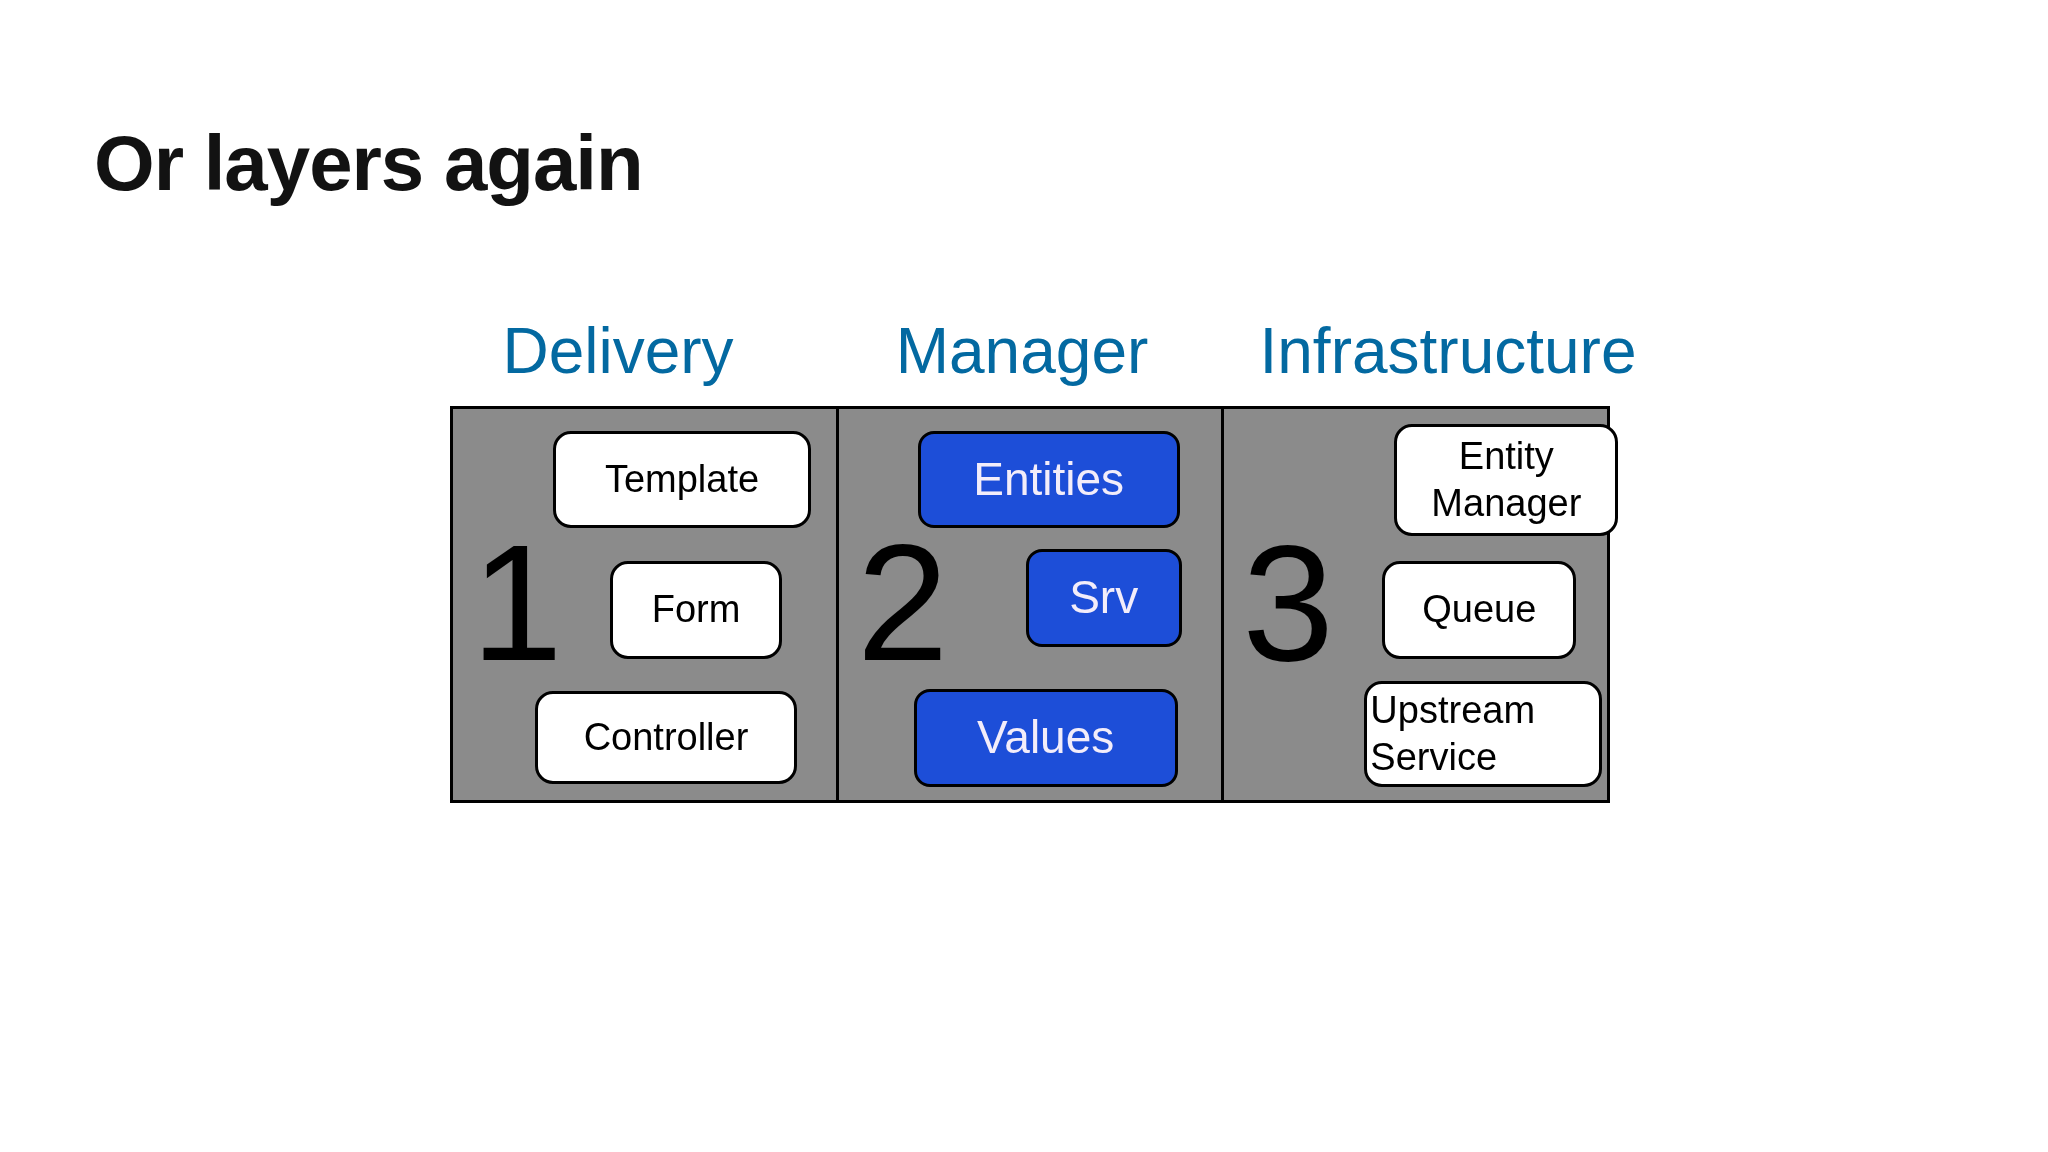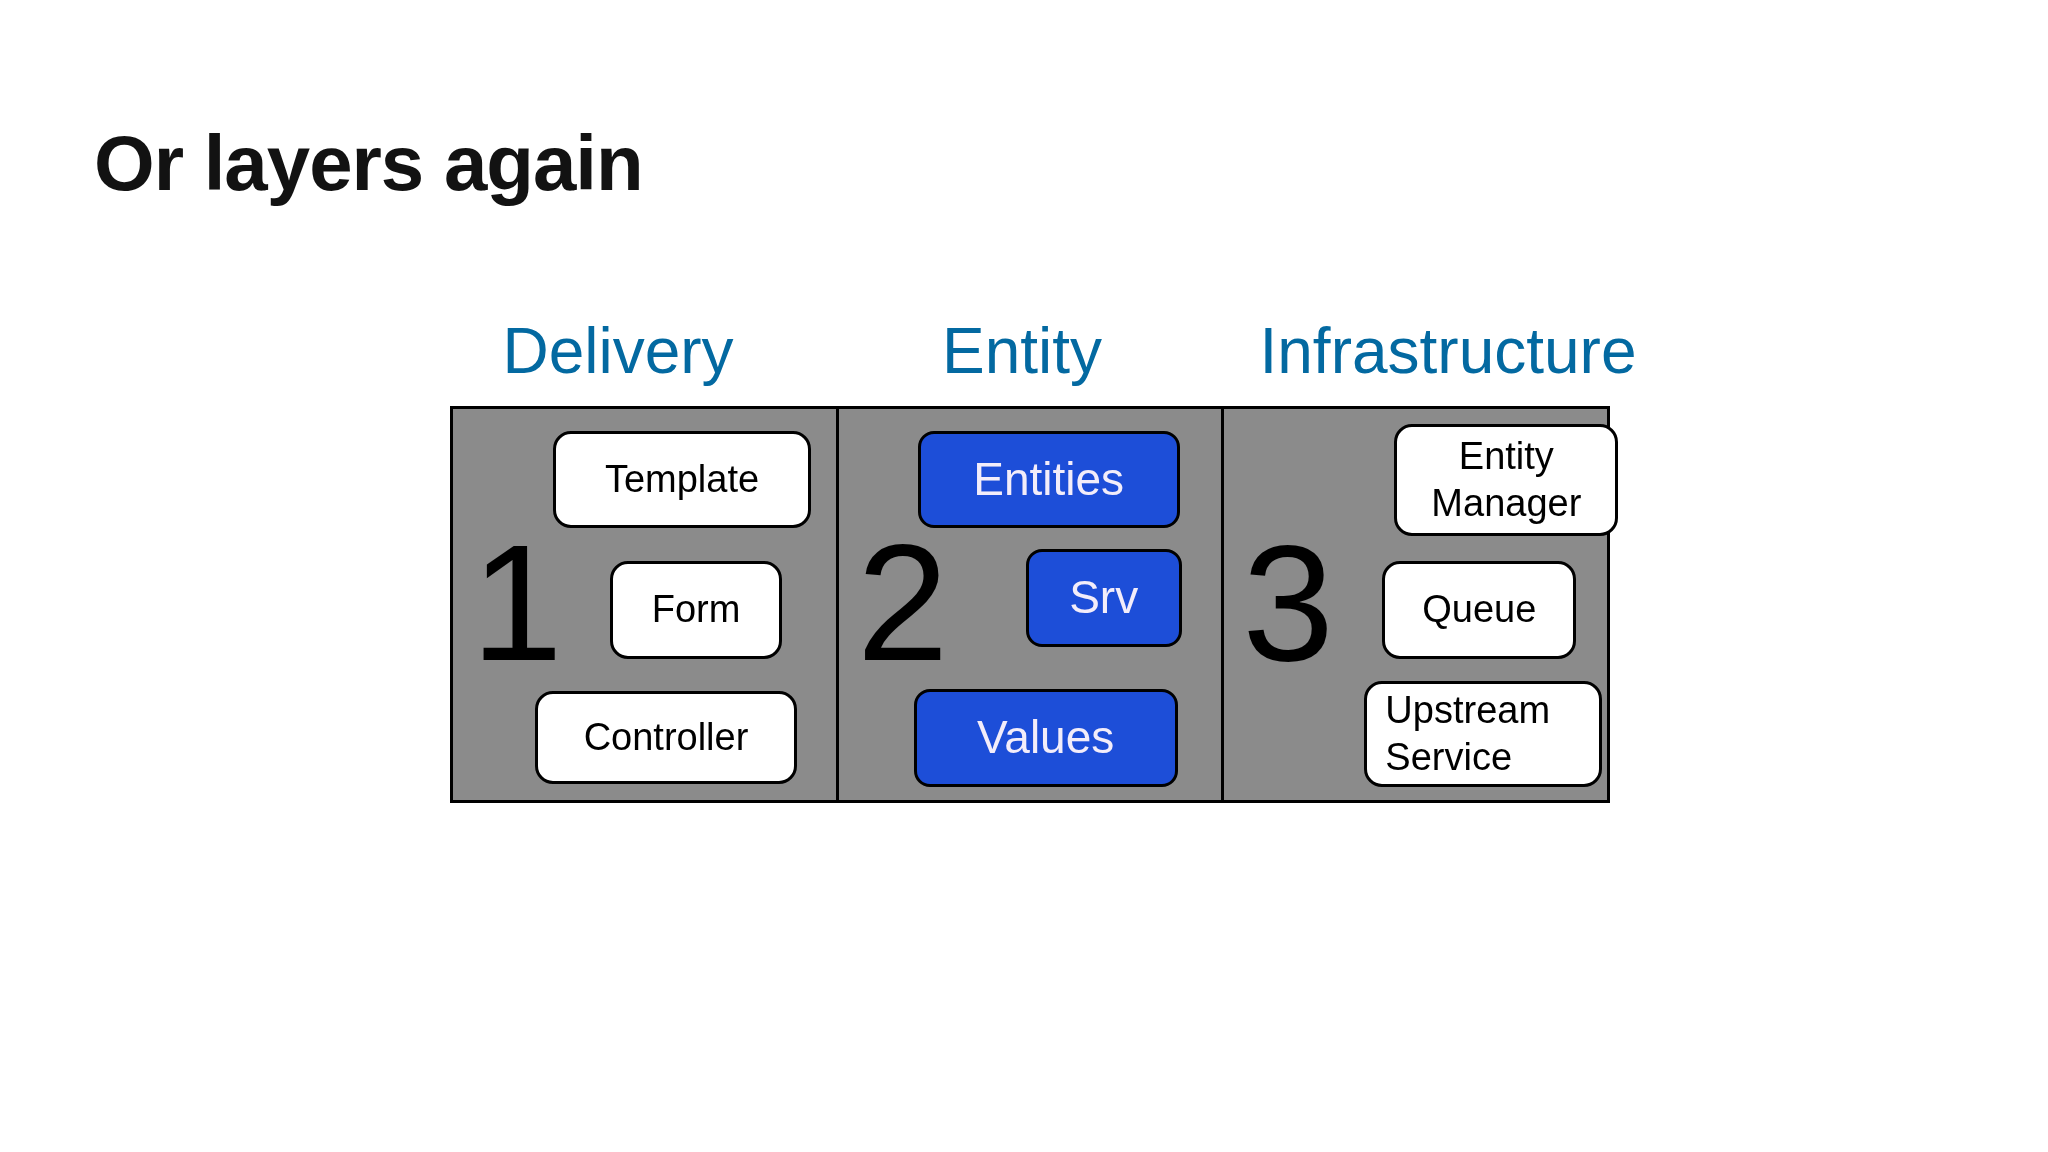--- a/index.html
+++ b/index.html
@@ -81,21 +81,21 @@
   }
   .box.purple {
     background: #1d4ed8;
     color: #f3edfa;
     font-size: 46px;
     border-radius: 16px;
   }
   .box.left-align {
     justify-content: flex-start;
     text-align: left;
-    padding-left: 18px;
+    padding-left: 3px;
   }
 
   
   .p1-template   { left: 100px; top: 22px;  width: 258px; height: 97px; }
   .p1-form       { left: 157px; top: 152px; width: 172px; height: 98px; }
   .p1-controller { left: 82px;  top: 282px; width: 262px; height: 93px; text-align: center; }
 
   
   .p2-entities { left: 79px;  top: 22px;  width: 262px; height: 97px; }
   .p2-srv      { left: 187px; top: 140px; width: 156px; height: 98px; }
@@ -107,21 +107,21 @@
   .p3-upstream      { left: 140px; top: 272px; width: 238px; height: 106px; }
 </style>
 </head>
 <body>
 
 <div class="slide">
 
   <div class="title">Or layers again</div>
 
   <div class="col-header h1">Delivery</div>
-  <div class="col-header h2">Entity</div>
+  <div class="col-header h2">Manager</div>
   <div class="col-header h3">Infrastructure</div>
 
   <div class="board">
 
     <div class="panel">
       <div class="big-num">1</div>
       <div class="box p1-template">Template</div>
       <div class="box p1-form">Form</div>
       <div class="box p1-controller">Controller</div>
     </div>

